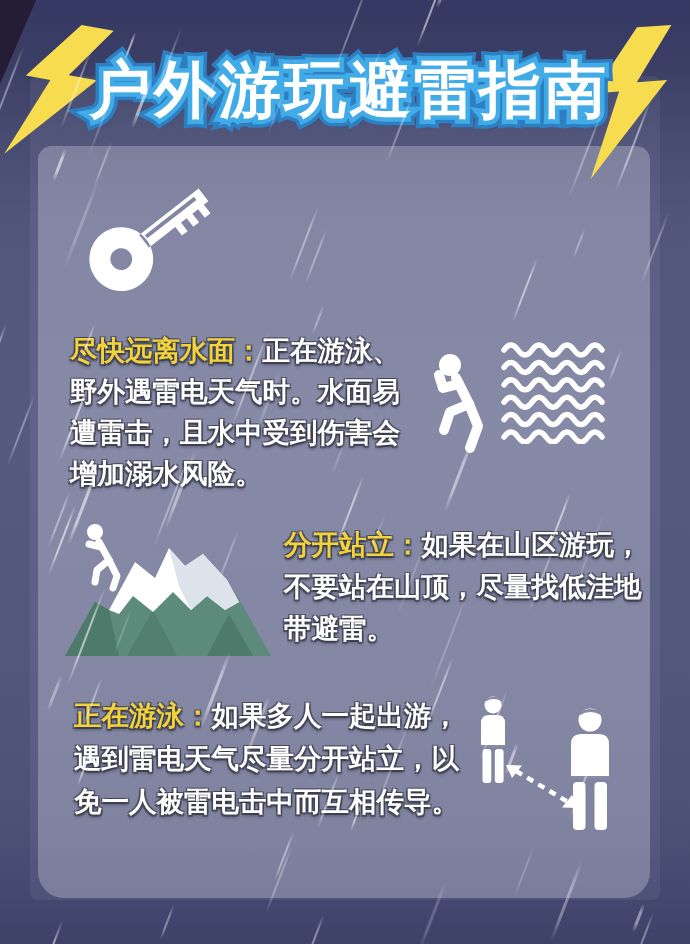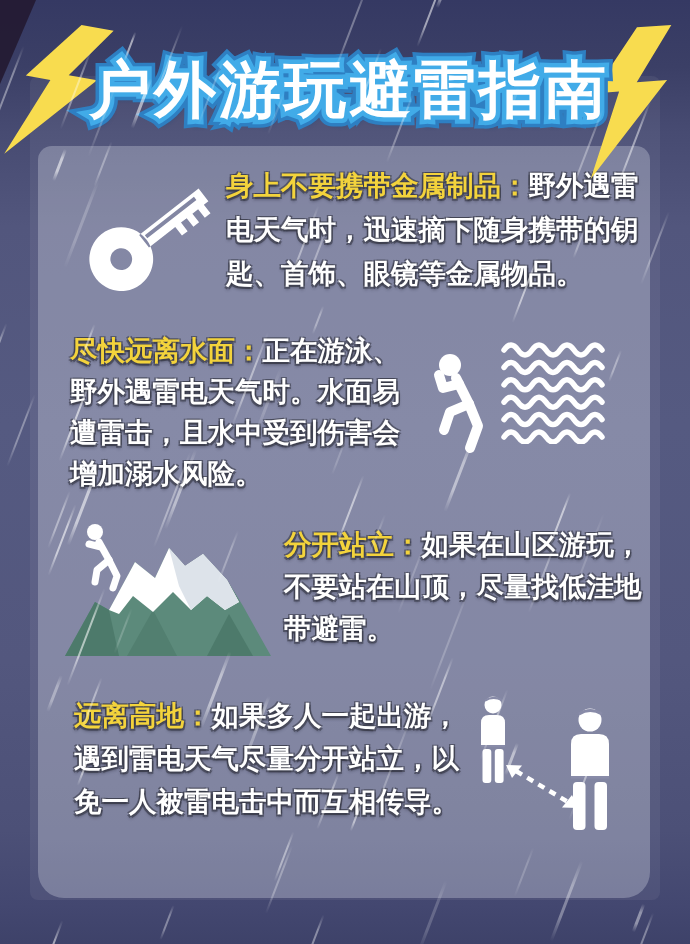--- a/index.html
+++ b/index.html
@@ -78,23 +78,20 @@
 
   <svg class="icon sec1-icon" viewBox="0 0 210 200">
     <g transform="rotate(-38 105 100)">
       <path fill="#FFFFFF" fill-rule="evenodd" d="
         M52,56 a44,44 0 1,0 0.1,0 Z
         M52,85 a15,15 0 1,0 0.1,0 Z
         M92,89 H196 V111 H188 V126 H178 V111 H168 V126 H158 V111 H148 V126 H138 V111 H92 Z
         M98,94 H184 V99.5 H98 Z"></path>
     </g>
   </svg>
-  <div class="body-text sec1-text">
-    <span class="hl">身上不要携带金属制品：</span><span>野外遇雷电天气时，迅速摘下随身携带的钥匙、首饰、眼镜等金属物品。</span>
-  </div>
 
   <div class="body-text sec2-text">
     <span class="hl">尽快远离水面：</span><span>正在游泳、野外遇雷电天气时。水面易遭雷击，且水中受到伤害会增加溺水风险。</span>
   </div>
   <svg class="icon sec2-runner" viewBox="0 0 70 104">
     <circle cx="24" cy="13" r="11" fill="#FFFFFF"></circle>
     <g fill="none" stroke="#FFFFFF" stroke-width="10" stroke-linecap="round" stroke-linejoin="round">
       <path d="M30,26 L43,52"></path>
       <path d="M33,32 L17,36 L13,23"></path>
       <path d="M43,52 L24,60 L18,78"></path>
@@ -127,21 +124,21 @@
         <path d="M52,46 L40,56 L38,68"></path>
         <path d="M52,46 L60,62 L56,74"></path>
       </g>
     </g>
   </svg>
   <div class="body-text sec3-text">
     <span class="hl">分开站立：</span><span>如果在山区游玩，不要站在山顶，尽量找低洼地带避雷。</span>
   </div>
 
   <div class="body-text sec4-text">
-    <span class="hl">远离高地：</span><span>如果多人一起出游，遇到雷电天气尽量分开站立，以免一人被雷电击中而互相传导。</span>
+    <span class="hl">正在游泳：</span><span>如果多人一起出游，遇到雷电天气尽量分开站立，以免一人被雷电击中而互相传导。</span>
   </div>
   <svg class="icon p-small" viewBox="0 0 34 90">
     <circle cx="17" cy="9" r="8.5" fill="#FFFFFF"></circle>
     <path d="M9,4.5 Q17,-0.5 26,4" stroke="#888BA8" stroke-width="2.4" fill="none"></path>
     <path d="M5,27 Q5,19 13,19 H21 Q29,19 29,27 V51 H5 Z" fill="#FFFFFF"></path>
     <rect x="5" y="49" width="24" height="2.2" fill="#888BA8"></rect>
     <rect x="6.5" y="53" width="8.8" height="34" rx="3" fill="#FFFFFF"></rect>
     <rect x="18.8" y="53" width="8.8" height="34" rx="3" fill="#FFFFFF"></rect>
   </svg>
   <svg class="icon p-large" viewBox="0 0 52 126">

